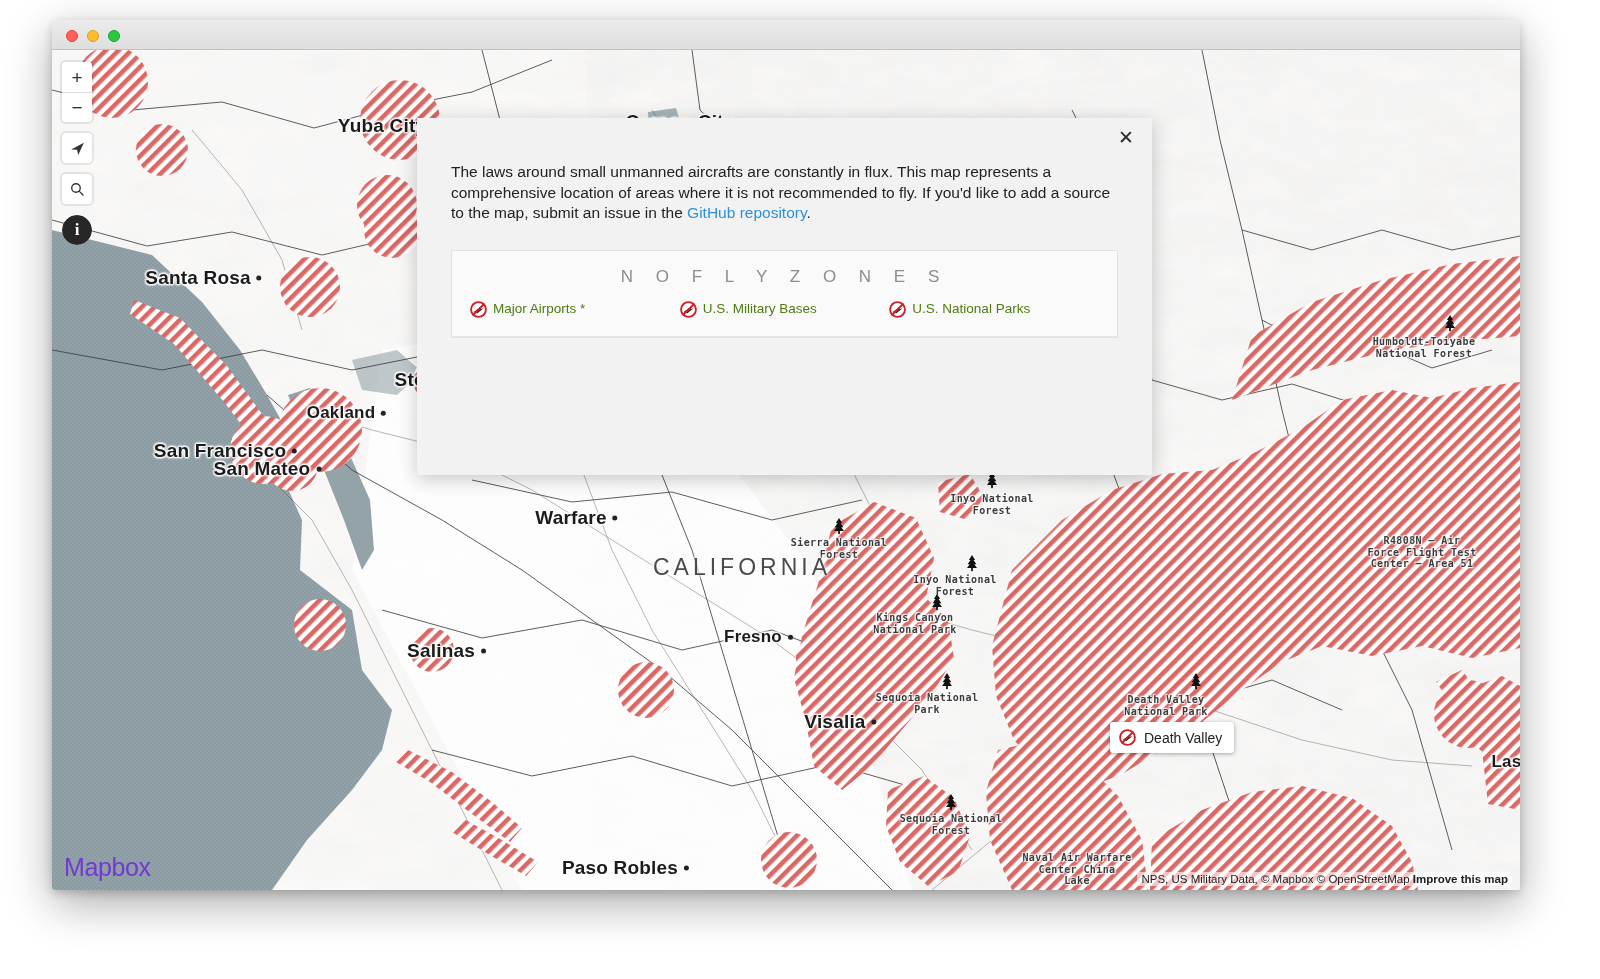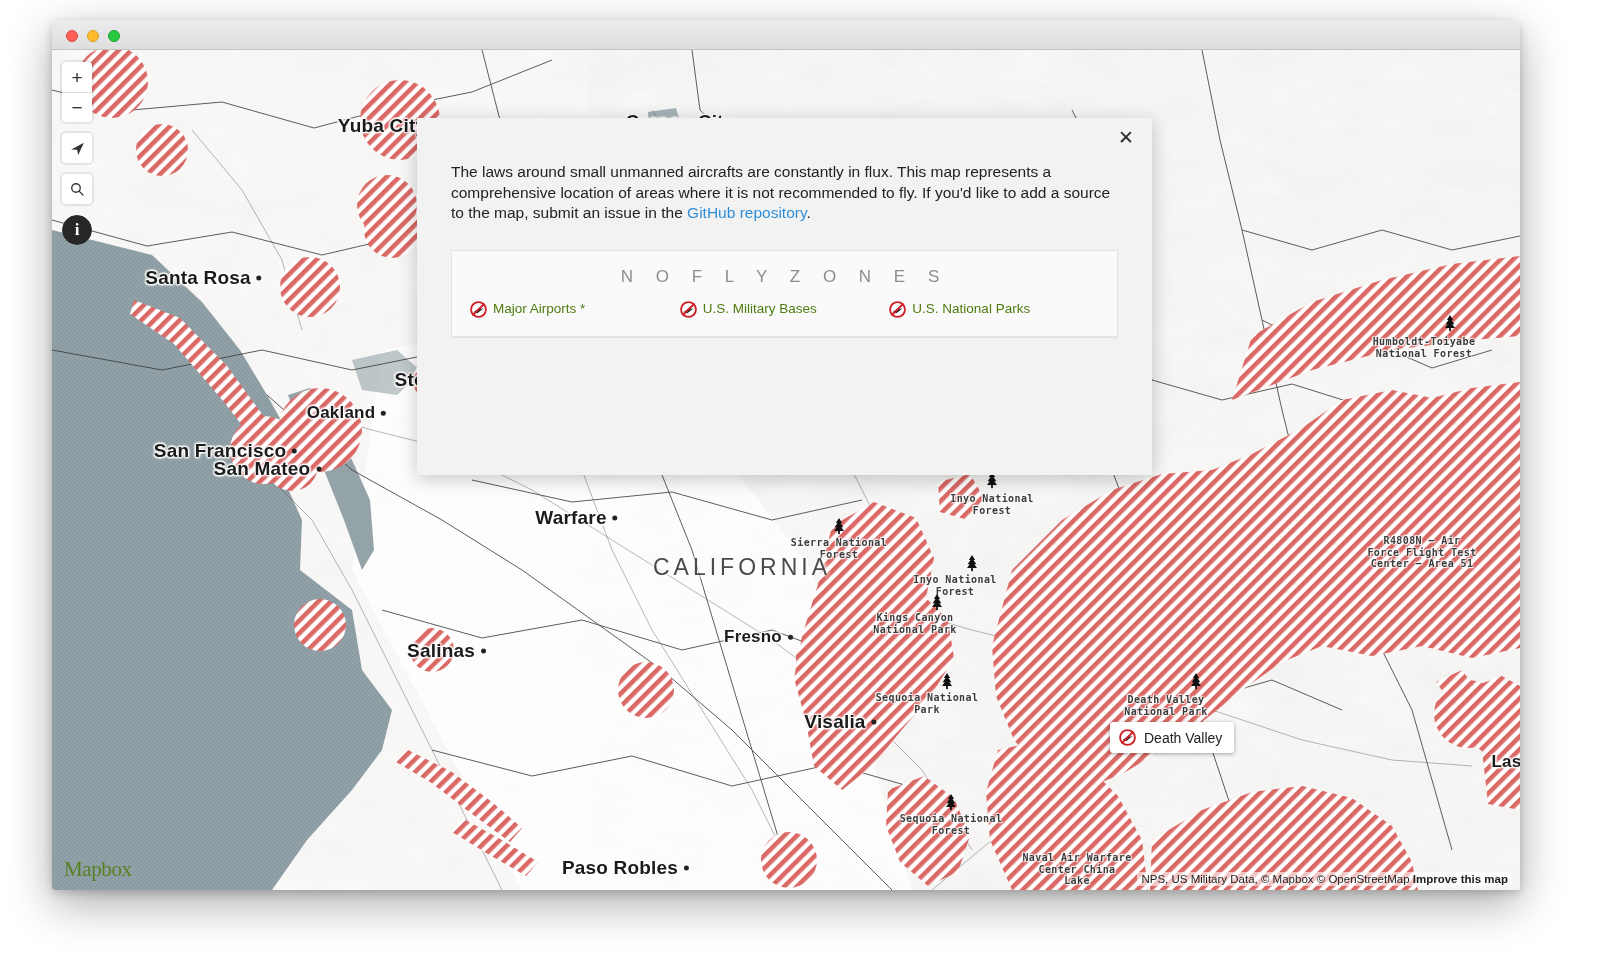--- a/index.html
+++ b/index.html
@@ -94,22 +94,22 @@
     background: #272727; color: #fff;
     display: flex; align-items: center; justify-content: center;
     font-size: 17px; font-weight: 700; font-family: "Liberation Serif", serif;
     cursor: pointer;
   }
   .ctrl-round-wrap { background: transparent; box-shadow: none; border-radius: 50%; }
 
   
   #mapbox-logo {
     position: absolute; left: 12px; bottom: 8px; z-index: 25;
-    font-size: 21px; font-weight: 400; color: #4d7c0f;
-    font-family: Liberation Serif, serif;
+    font-size: 25px; font-weight: 400; color: #6d28d9;
+    font-family: Liberation Sans, sans-serif;
     letter-spacing: -0.4px;
     opacity: .85;
   }
 
   
   #attribution {
     position: absolute; right: 8px; bottom: 4px; z-index: 25;
     font-size: 11.5px; color: #1d1d1d;
     background: rgba(255,255,255,0.62);
     padding: 1px 4px; border-radius: 2px;

